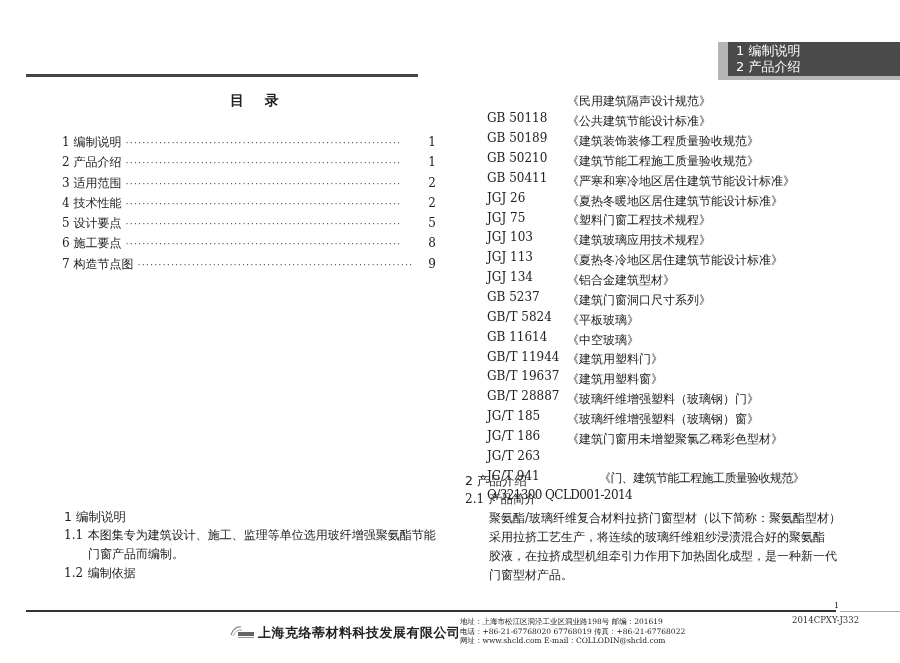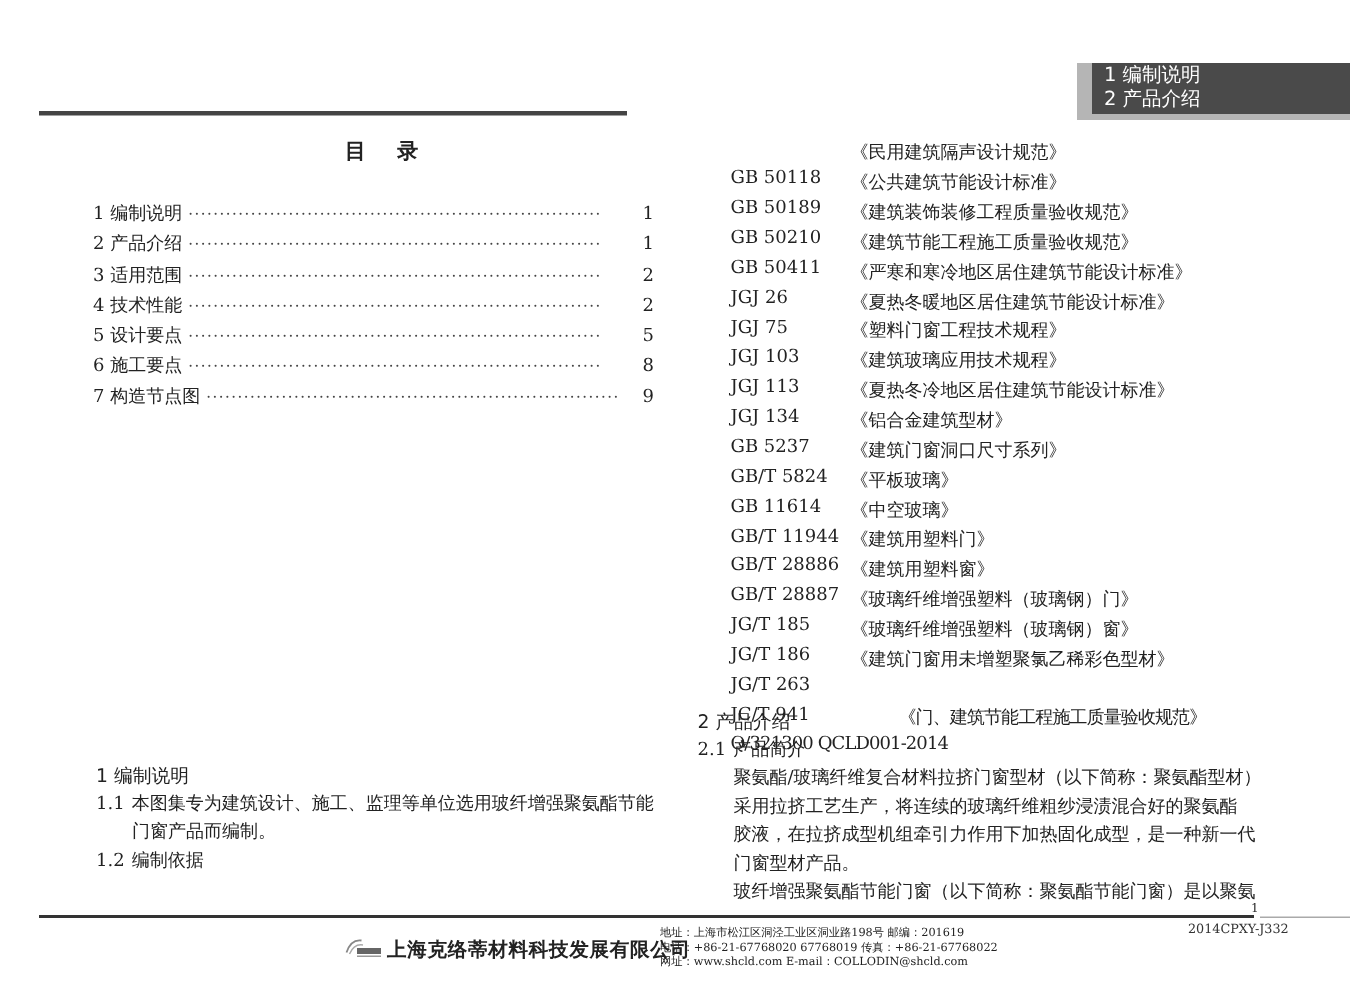--- a/index.html
+++ b/index.html
@@ -36,21 +36,21 @@
   .line { height: 19px; line-height: 19px; white-space: nowrap; }
   .indent2 { padding-left: 24px; }
   .num { display: inline-block; width: 20px; }
   .bottom-rule { position: absolute; left: 26px; top: 610px; width: 810px; height: 2px; background: #333; }
   .bottom-rule-thin { position: absolute; left: 840px; top: 611px; width: 60px; height: 1px; background: #aaa; }
   .page-num { position: absolute; left: 834px; top: 601px; font-size: 8px; }
   .doc-code { position: absolute; left: 792px; top: 615px; font-size: 8.5px; color: #333; text-align: right; }
   .footer-logo { position: absolute; left: 228px; top: 623px; width: 28px; height: 16px; }
   .footer-company { position: absolute; left: 258px; top: 624px; font-size: 13px; font-weight: bold; letter-spacing: 0.5px; }
   .footer-info { position: absolute; left: 440px; top: 617px; font-size: 7.5px; line-height: 9.5px; color: #222; }
-  .footer-info div { white-space: nowrap; }
+  .footer-info div { white-space: nowrap; margin-left: 20px; }
 </style>
 </head>
 <body>
 
 <div class="top-rule"></div>
 <div class="header-tab">
   <div class="header-tab-inner">
     <div>1  编制说明</div>
     <div>2  产品介绍</div>
   </div>
@@ -142,21 +142,21 @@
     </div>
   <div class="std-row">
       <span class="std-code">GB 11614</span>
       <span class="std-name">《平板玻璃》</span>
     </div>
   <div class="std-row">
       <span class="std-code">GB/T 11944</span>
       <span class="std-name">《中空玻璃》</span>
     </div>
   <div class="std-row">
-      <span class="std-code">GB/T 28886</span>
+      <span class="std-code">GB/T 19637</span>
       <span class="std-name">《建筑用塑料门》</span>
     </div>
   <div class="std-row">
       <span class="std-code">GB/T 28887</span>
       <span class="std-name">《建筑用塑料窗》</span>
     </div>
   <div class="std-row">
       <span class="std-code">JG/T 185</span>
       <span class="std-name">《玻璃纤维增强塑料（玻璃钢）门》</span>
     </div>
@@ -184,21 +184,20 @@
   <div class="line"><span class="num">1.2</span> <span>编制依据</span></div>
 </div>
 
 <div class="right-sec">
   <div class="line sec-head">2  产品介绍</div>
   <div class="line"><span class="num">2.1</span> <span>产品简介</span></div>
   <div class="line indent2">聚氨酯/玻璃纤维复合材料拉挤门窗型材（以下简称：聚氨酯型材）</div>
   <div class="line indent2">采用拉挤工艺生产，将连续的玻璃纤维粗纱浸渍混合好的聚氨酯</div>
   <div class="line indent2">胶液，在拉挤成型机组牵引力作用下加热固化成型，是一种新一代</div>
   <div class="line indent2">门窗型材产品。</div>
-  <div class="line indent2">玻纤增强聚氨酯节能门窗（以下简称：聚氨酯节能门窗）是以聚氨</div>
 </div>
 
 <div class="bottom-rule"></div>
 <div class="bottom-rule-thin"></div>
 <div class="page-num">1</div>
 <div class="doc-code">2014CPXY-J332</div>
 
 <svg class="footer-logo" viewBox="0 0 28 16">
   <path d="M3 12 Q6 3 13 4" stroke="#888" stroke-width="1.2" fill="none"></path>
   <path d="M5 13 Q8 6 14 7" stroke="#aaa" stroke-width="1" fill="none"></path>

